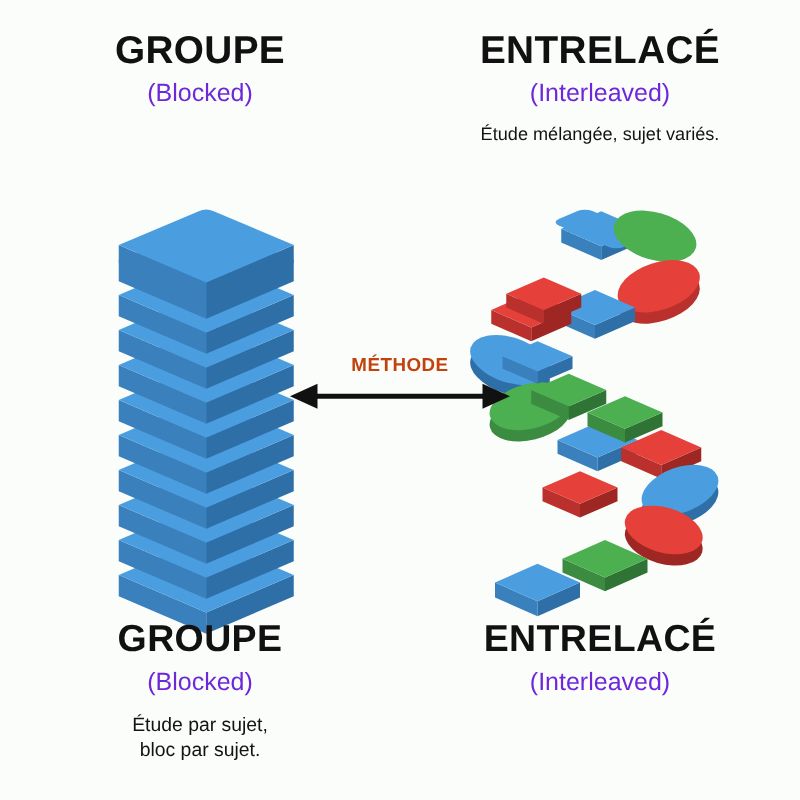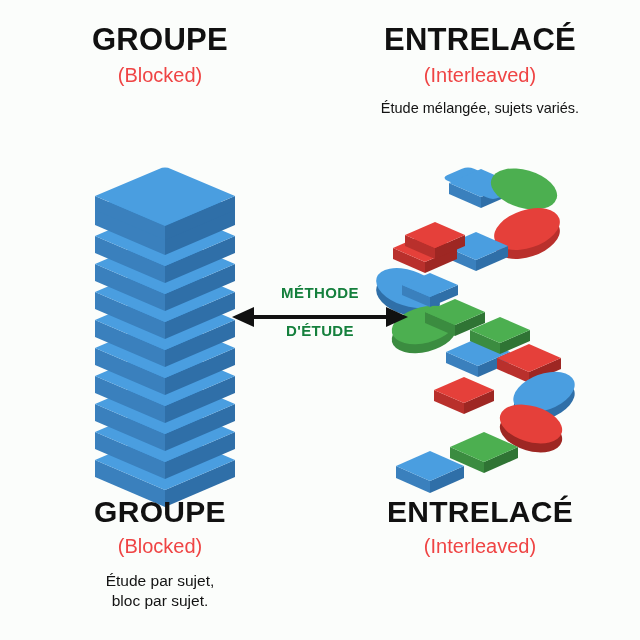--- a/index.html
+++ b/index.html
@@ -41,21 +41,21 @@
     line-height: 1.05;
     margin: 0;
     color: #111111;
   }
   .head-bottom .title { font-size: 30px; }
 
   .subtitle {
     font-size: 20px;
     line-height: 1.2;
     margin: 6px 0 0 0;
-    color: #ef4444;
+    color: #6d28d9;
     font-weight: 400;
   }
 
   .caption {
     font-size: 14.5px;
     line-height: 1.35;
     margin: 12px 0 0 0;
     color: #131313;
     font-weight: 500;
   }
@@ -73,21 +73,21 @@
     height: 62px;
   }
   .arrow-label {
     position: absolute;
     left: 0;
     width: 184px;
     text-align: center;
     font-size: 15px;
     font-weight: bold;
     letter-spacing: 0.4px;
-    color: #15803d;
+    color: #c2410c;
   }
   .arrow-label.l1 { top: -2px; }
   .arrow-label.l2 { top: 36px; }
 
   
   .art {
     position: absolute;
     left: 0;
     top: 0;
     width: 640px;
@@ -101,21 +101,21 @@
 <div id="infographic">
 
   <div class="col-head left head-top">
     <p class="title">GROUPE</p>
     <p class="subtitle">(Blocked)</p>
   </div>
 
   <div class="col-head right head-top">
     <p class="title">ENTRELACÉ</p>
     <p class="subtitle">(Interleaved)</p>
-    <p class="caption">Étude mélangée, sujets variés.</p>
+    <p class="caption">Étude mélangée, sujet variés.</p>
   </div>
 
   <svg class="art" viewBox="0 0 640 640">
     <defs>
       <g id="isoBlock">
 
         <path d="M -70 0 L -70 17 L 0 47 L 0 30 Z" fill="#3a80bd"></path>
 
         <path d="M 70 0 L 70 17 L 0 47 L 0 30 Z" fill="#2f6fa8"></path>
 
@@ -275,21 +275,20 @@
 
     <g>
       <line x1="240" y1="317" x2="400" y2="317" stroke="#111111" stroke-width="4"></line>
       <polygon points="232,317 254,307 254,327" fill="#111111"></polygon>
       <polygon points="408,317 386,307 386,327" fill="#111111"></polygon>
     </g>
   </svg>
 
   <div class="center-arrow">
     <div class="arrow-label l1">MÉTHODE</div>
-    <div class="arrow-label l2">D'ÉTUDE</div>
   </div>
 
   <div class="col-head left head-bottom">
     <p class="title">GROUPE</p>
     <p class="subtitle">(Blocked)</p>
     <p class="caption">
       <span>Étude par sujet,</span><br>
       <span>bloc par sujet.</span>
     </p>
   </div>

